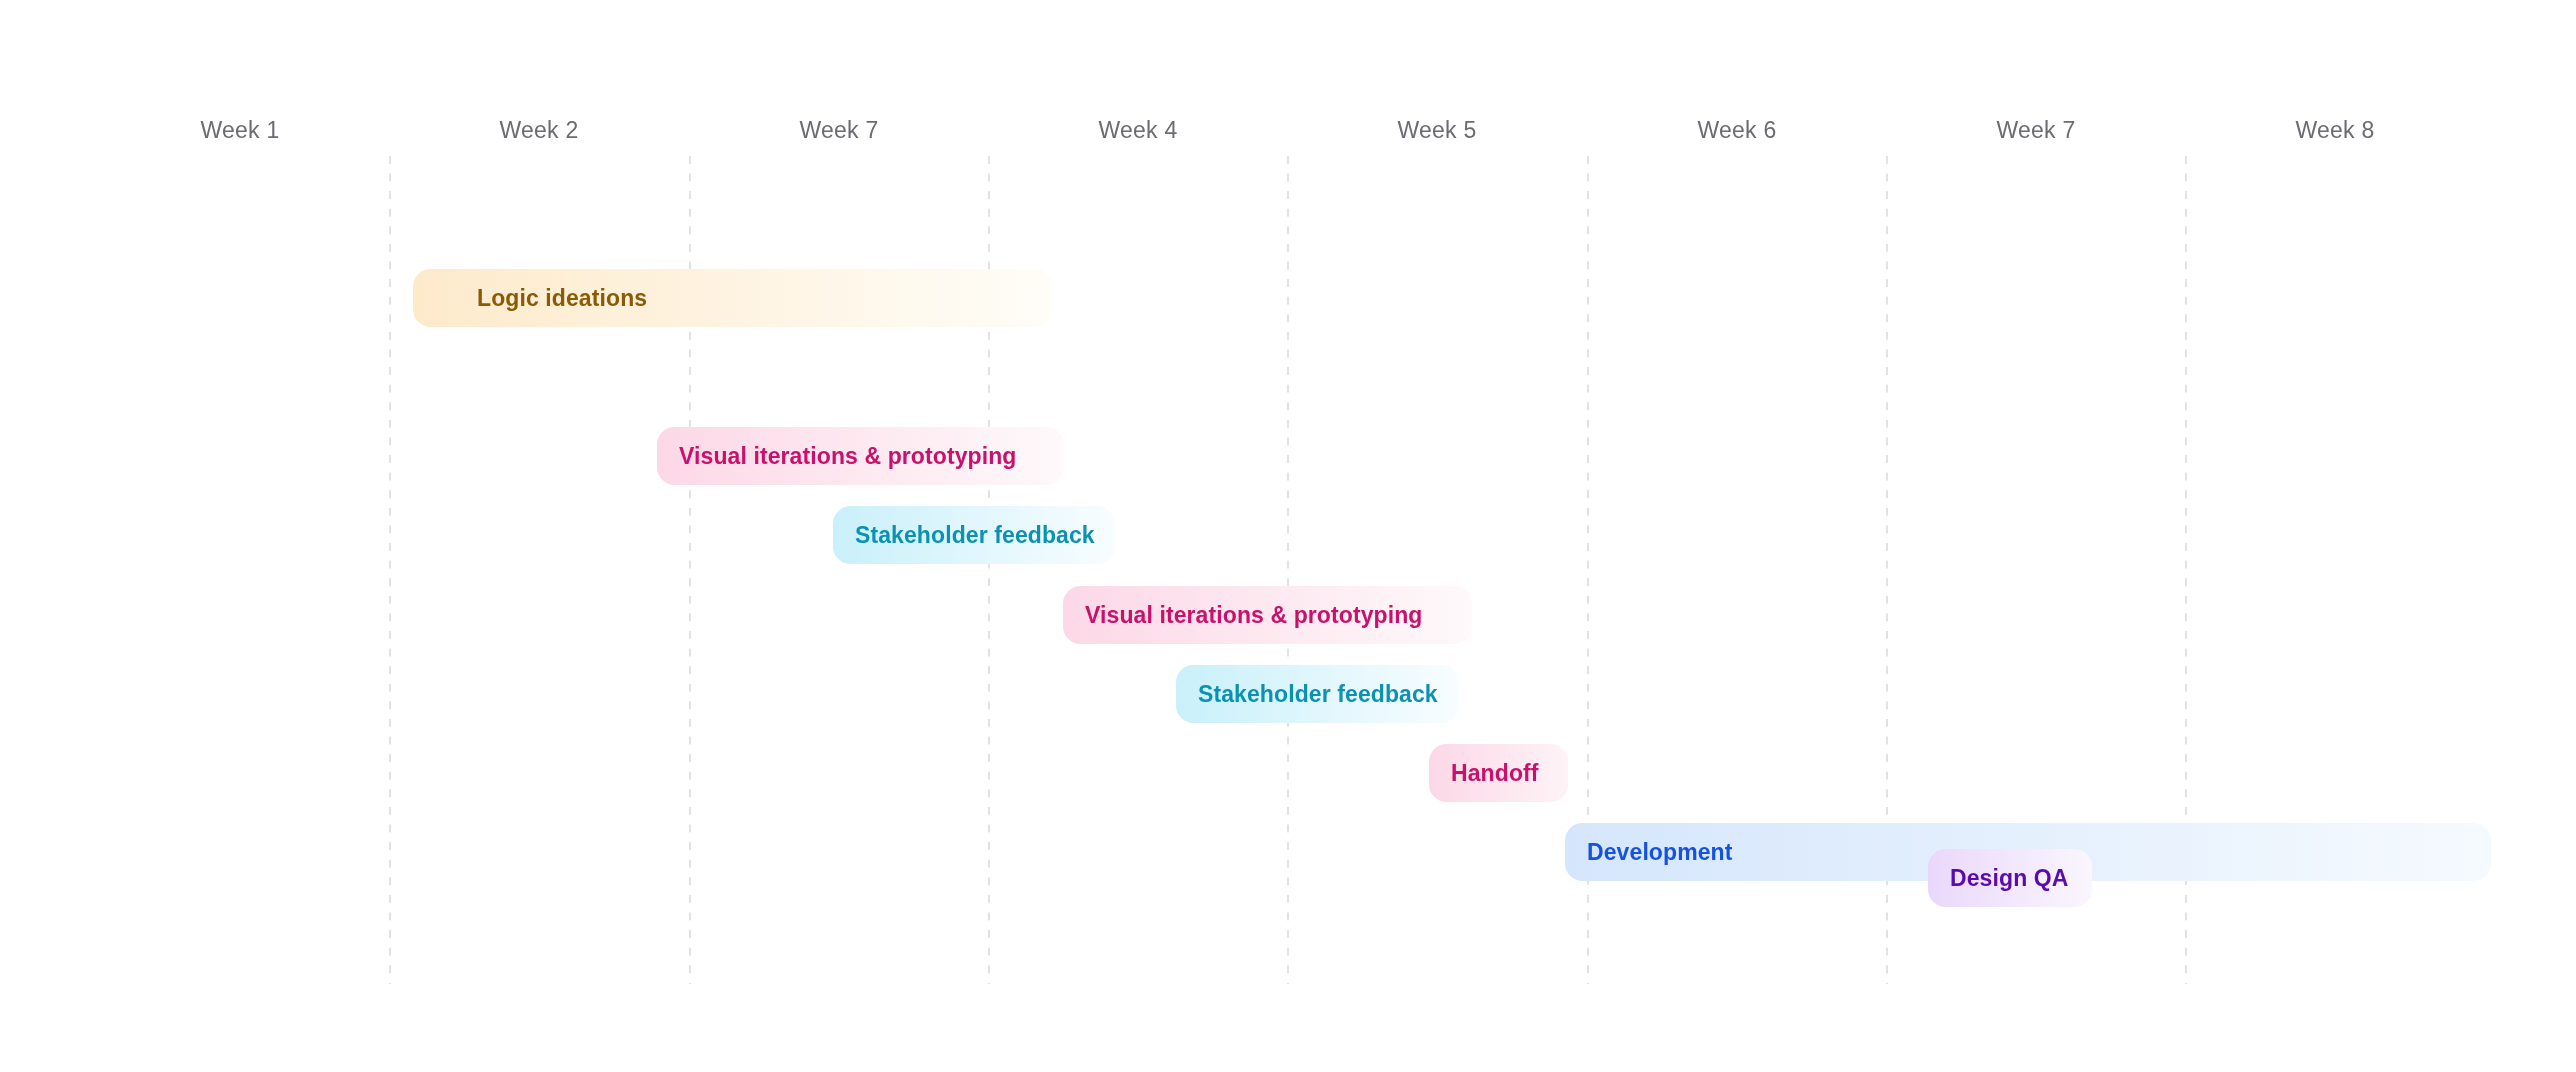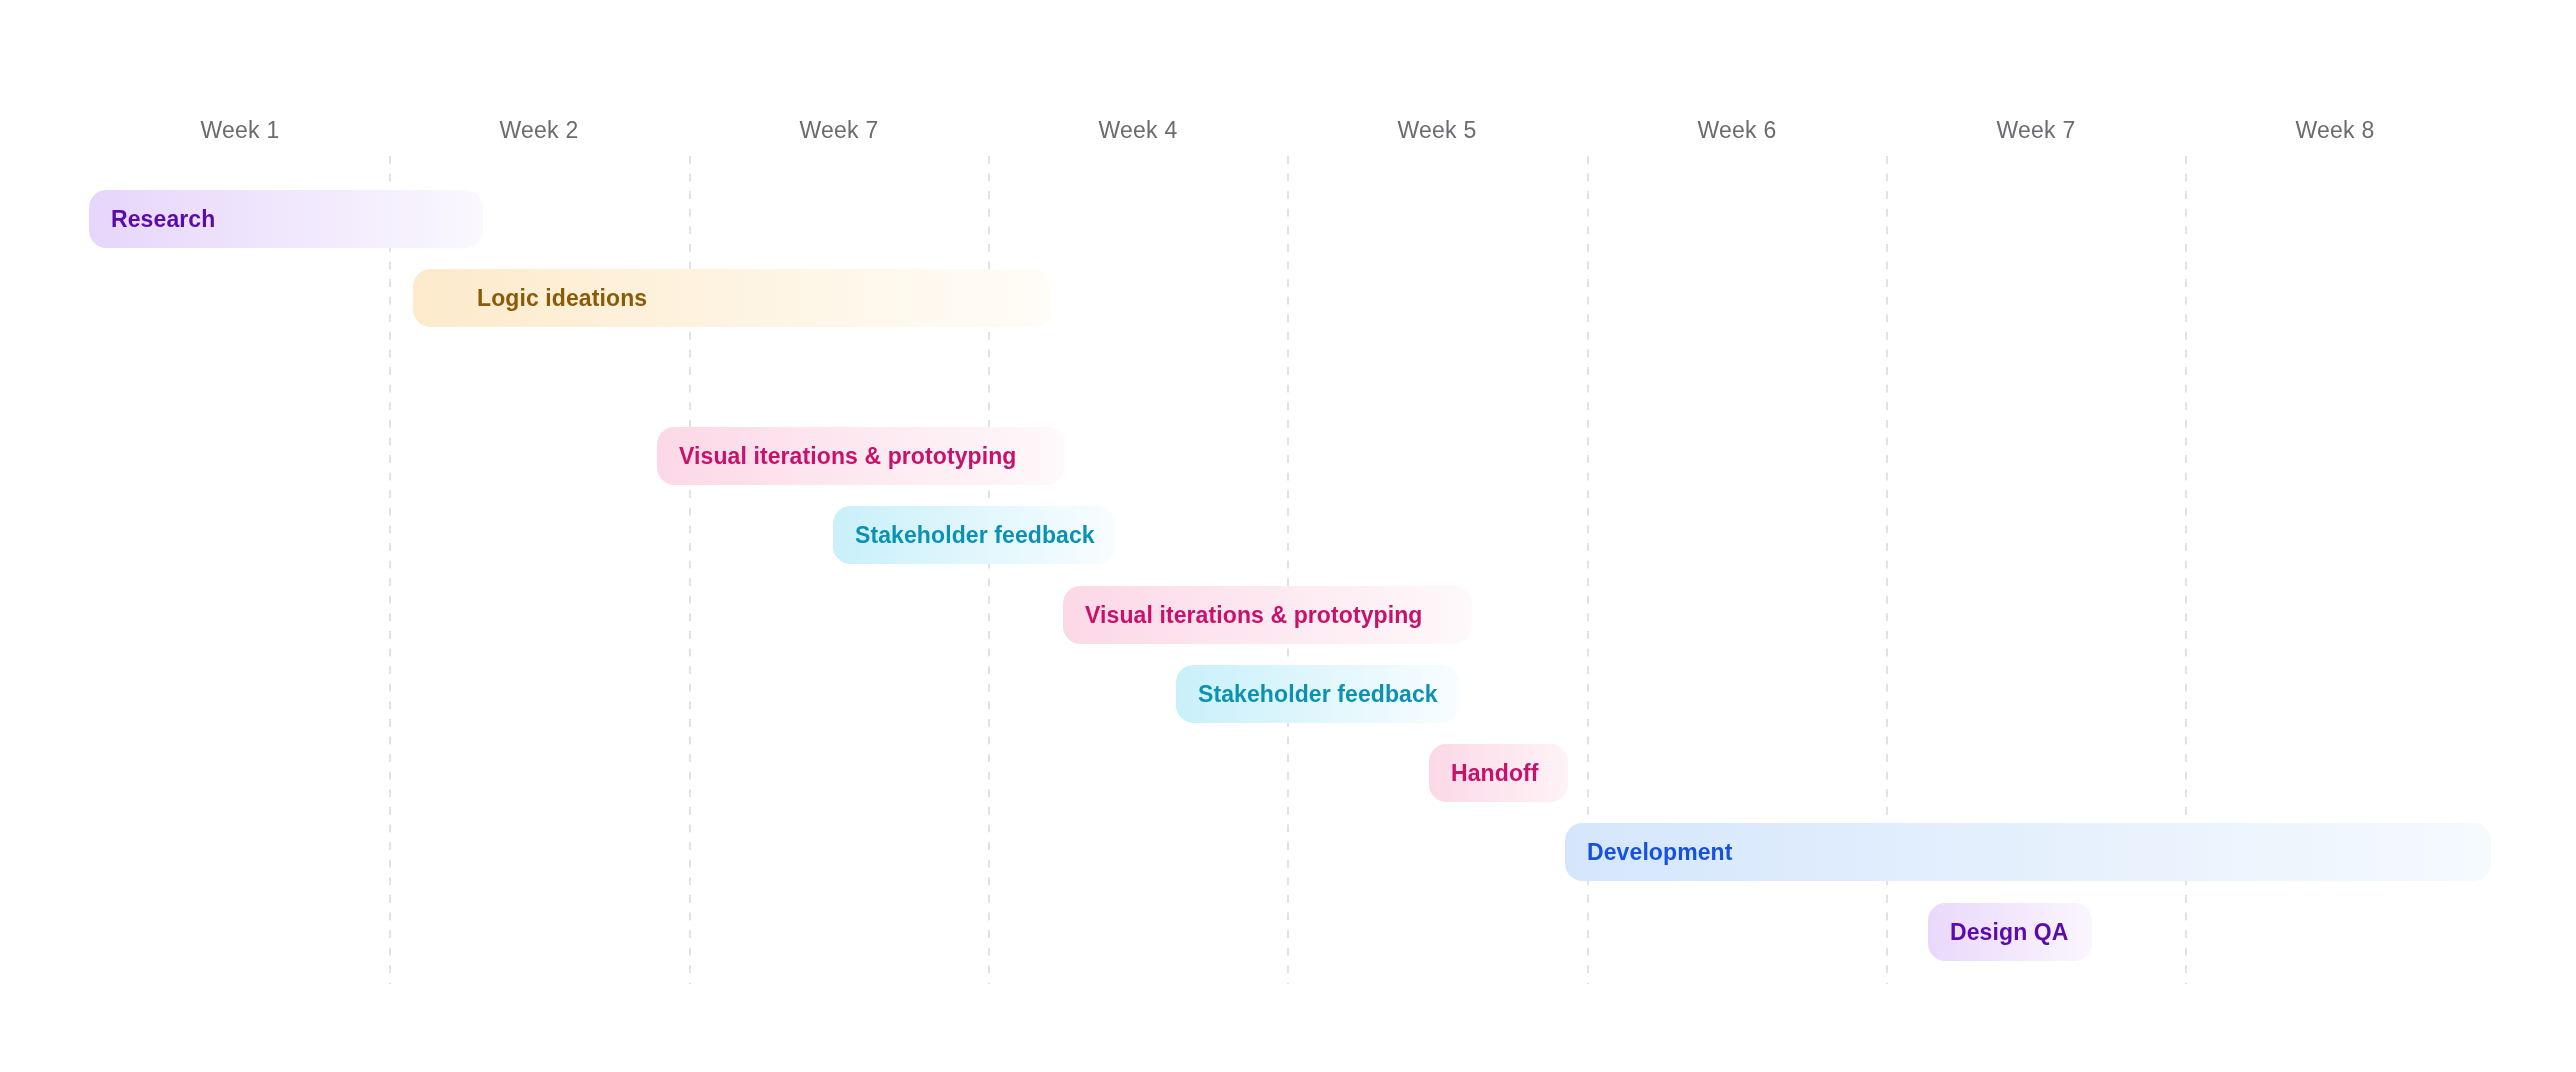--- a/index.html
+++ b/index.html
@@ -105,23 +105,20 @@
       <div class="gridline" style="left: 389px; top: 156px; height: 828px;"></div>
       <div class="gridline" style="left: 689px; top: 156px; height: 828px;"></div>
       <div class="gridline" style="left: 988px; top: 156px; height: 828px;"></div>
       <div class="gridline" style="left: 1287px; top: 156px; height: 828px;"></div>
       <div class="gridline" style="left: 1587px; top: 156px; height: 828px;"></div>
       <div class="gridline" style="left: 1886px; top: 156px; height: 828px;"></div>
       <div class="gridline" style="left: 2185px; top: 156px; height: 828px;"></div>
     </div>
 
   <div class="bars-layer" id="bars-layer">
-      <div class="task-bar" style="left: 89px; top: 190px; width: 394px; height: 58px; background: linear-gradient(to right, rgb(230, 214, 251) 0%, rgb(250, 248, 254) 100%);">
-        <span class="task-bar-label" style="color: rgb(91, 11, 171);">Research</span>
-      </div>
       <div class="task-bar" style="left: 413px; top: 269px; width: 639px; height: 58px; background: linear-gradient(to right, rgb(253, 234, 203) 0%, rgb(255, 253, 248) 100%); padding-left: 42px;">
         <span class="task-bar-label" style="color: rgb(138, 90, 5);">Logic ideations</span>
       </div>
       <div class="task-bar" style="left: 657px; top: 427px; width: 407px; height: 58px; background: linear-gradient(to right, rgb(252, 216, 230) 0%, rgb(254, 249, 251) 100%);">
         <span class="task-bar-label" style="color: rgb(201, 16, 106);">Visual iterations &amp; prototyping</span>
       </div>
       <div class="task-bar" style="left: 833px; top: 506px; width: 282px; height: 58px; background: linear-gradient(to right, rgb(201, 240, 250) 0%, rgb(248, 253, 255) 100%);">
         <span class="task-bar-label" style="color: rgb(11, 145, 178);">Stakeholder feedback</span>
       </div>
       <div class="task-bar" style="left: 1063px; top: 586px; width: 409px; height: 58px; background: linear-gradient(to right, rgb(252, 216, 230) 0%, rgb(254, 249, 251) 100%);">
@@ -129,19 +126,19 @@
       </div>
       <div class="task-bar" style="left: 1176px; top: 665px; width: 283px; height: 58px; background: linear-gradient(to right, rgb(201, 240, 250) 0%, rgb(248, 253, 255) 100%);">
         <span class="task-bar-label" style="color: rgb(11, 145, 178);">Stakeholder feedback</span>
       </div>
       <div class="task-bar" style="left: 1429px; top: 744px; width: 139px; height: 58px; background: linear-gradient(to right, rgb(252, 216, 230) 0%, rgb(254, 243, 247) 100%);">
         <span class="task-bar-label" style="color: rgb(201, 16, 106);">Handoff</span>
       </div>
       <div class="task-bar" style="left: 1565px; top: 823px; width: 926px; height: 58px; background: linear-gradient(to right, rgb(213, 230, 252) 0%, rgb(245, 250, 254) 100%);">
         <span class="task-bar-label" style="color: rgb(21, 82, 224);">Development</span>
       </div>
-      <div class="task-bar" style="left: 1928px; top: 903px; width: 164px; height: 58px; background: linear-gradient(to right, rgb(234, 216, 251) 0%, rgb(250, 246, 254) 100%);">
+      <div class="task-bar" style="left: 1928px; top: 849px; width: 164px; height: 58px; background: linear-gradient(to right, rgb(234, 216, 251) 0%, rgb(250, 246, 254) 100%);">
         <span class="task-bar-label" style="color: rgb(91, 11, 171);">Design QA</span>
       </div>
     </div>
 
 </div>
 
 
 </body></html>

